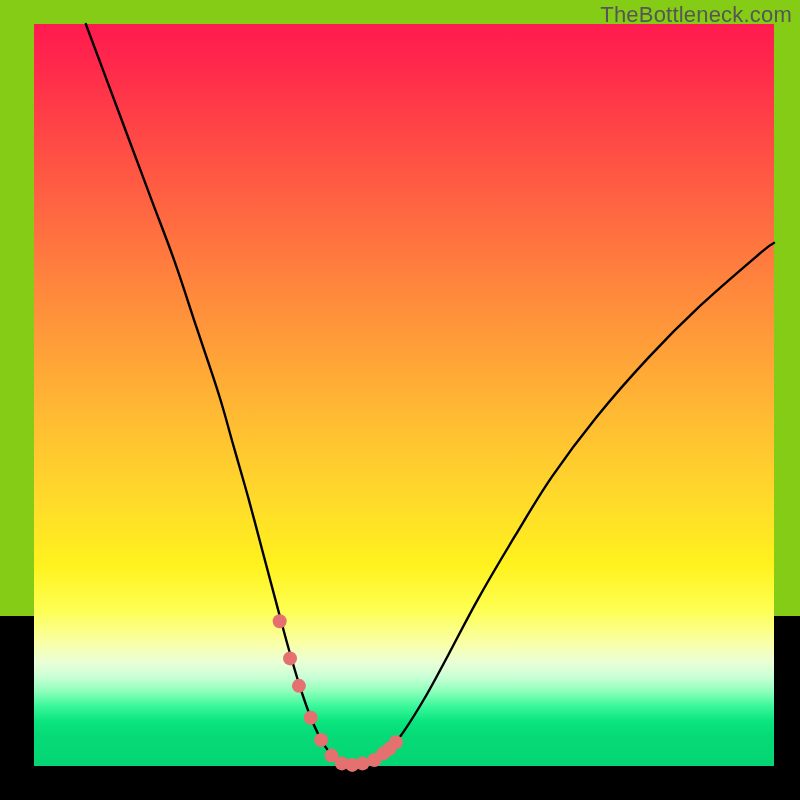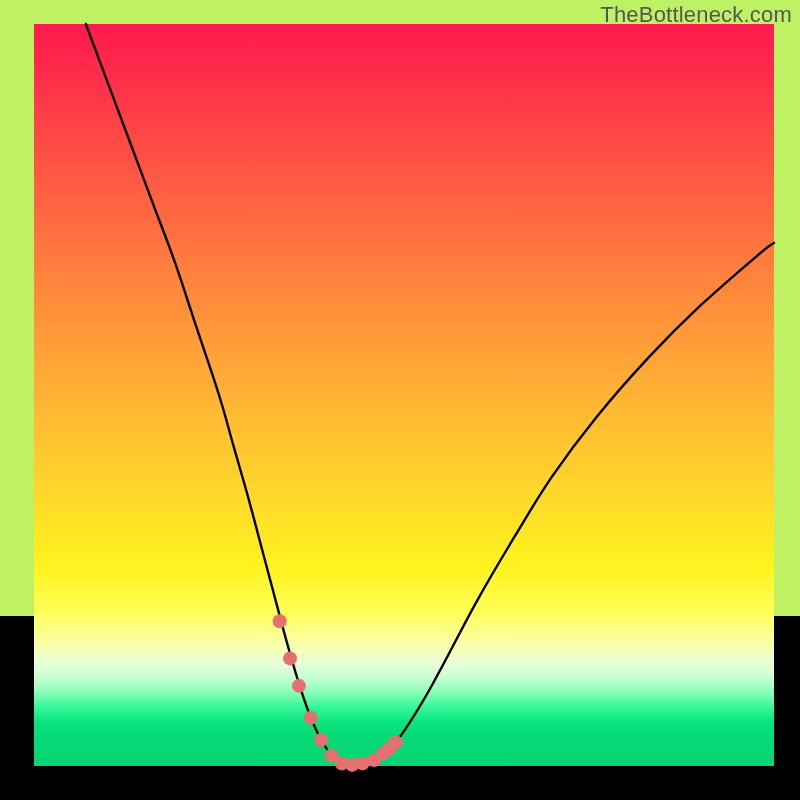--- a/index.html
+++ b/index.html
@@ -1,21 +1,21 @@
 <!DOCTYPE html>
 <html><head>
 <meta charset="utf-8">
 <style>
   * { margin: 0; padding: 0; box-sizing: border-box; }
   html, body { width: 800px; height: 800px; overflow: hidden; background: #000; }
   .frame {
     position: relative;
     width: 800px;
     height: 616px;
-    background: #bef264;
+    background: #84cc16;
     text-align: right;
   }
   .watermark {
     position: absolute;
     top: 2px;
     right: 8px;
     font-family: Arial, Helvetica, sans-serif;
     font-size: 22px;
     font-weight: 500;
     color: #565656;

